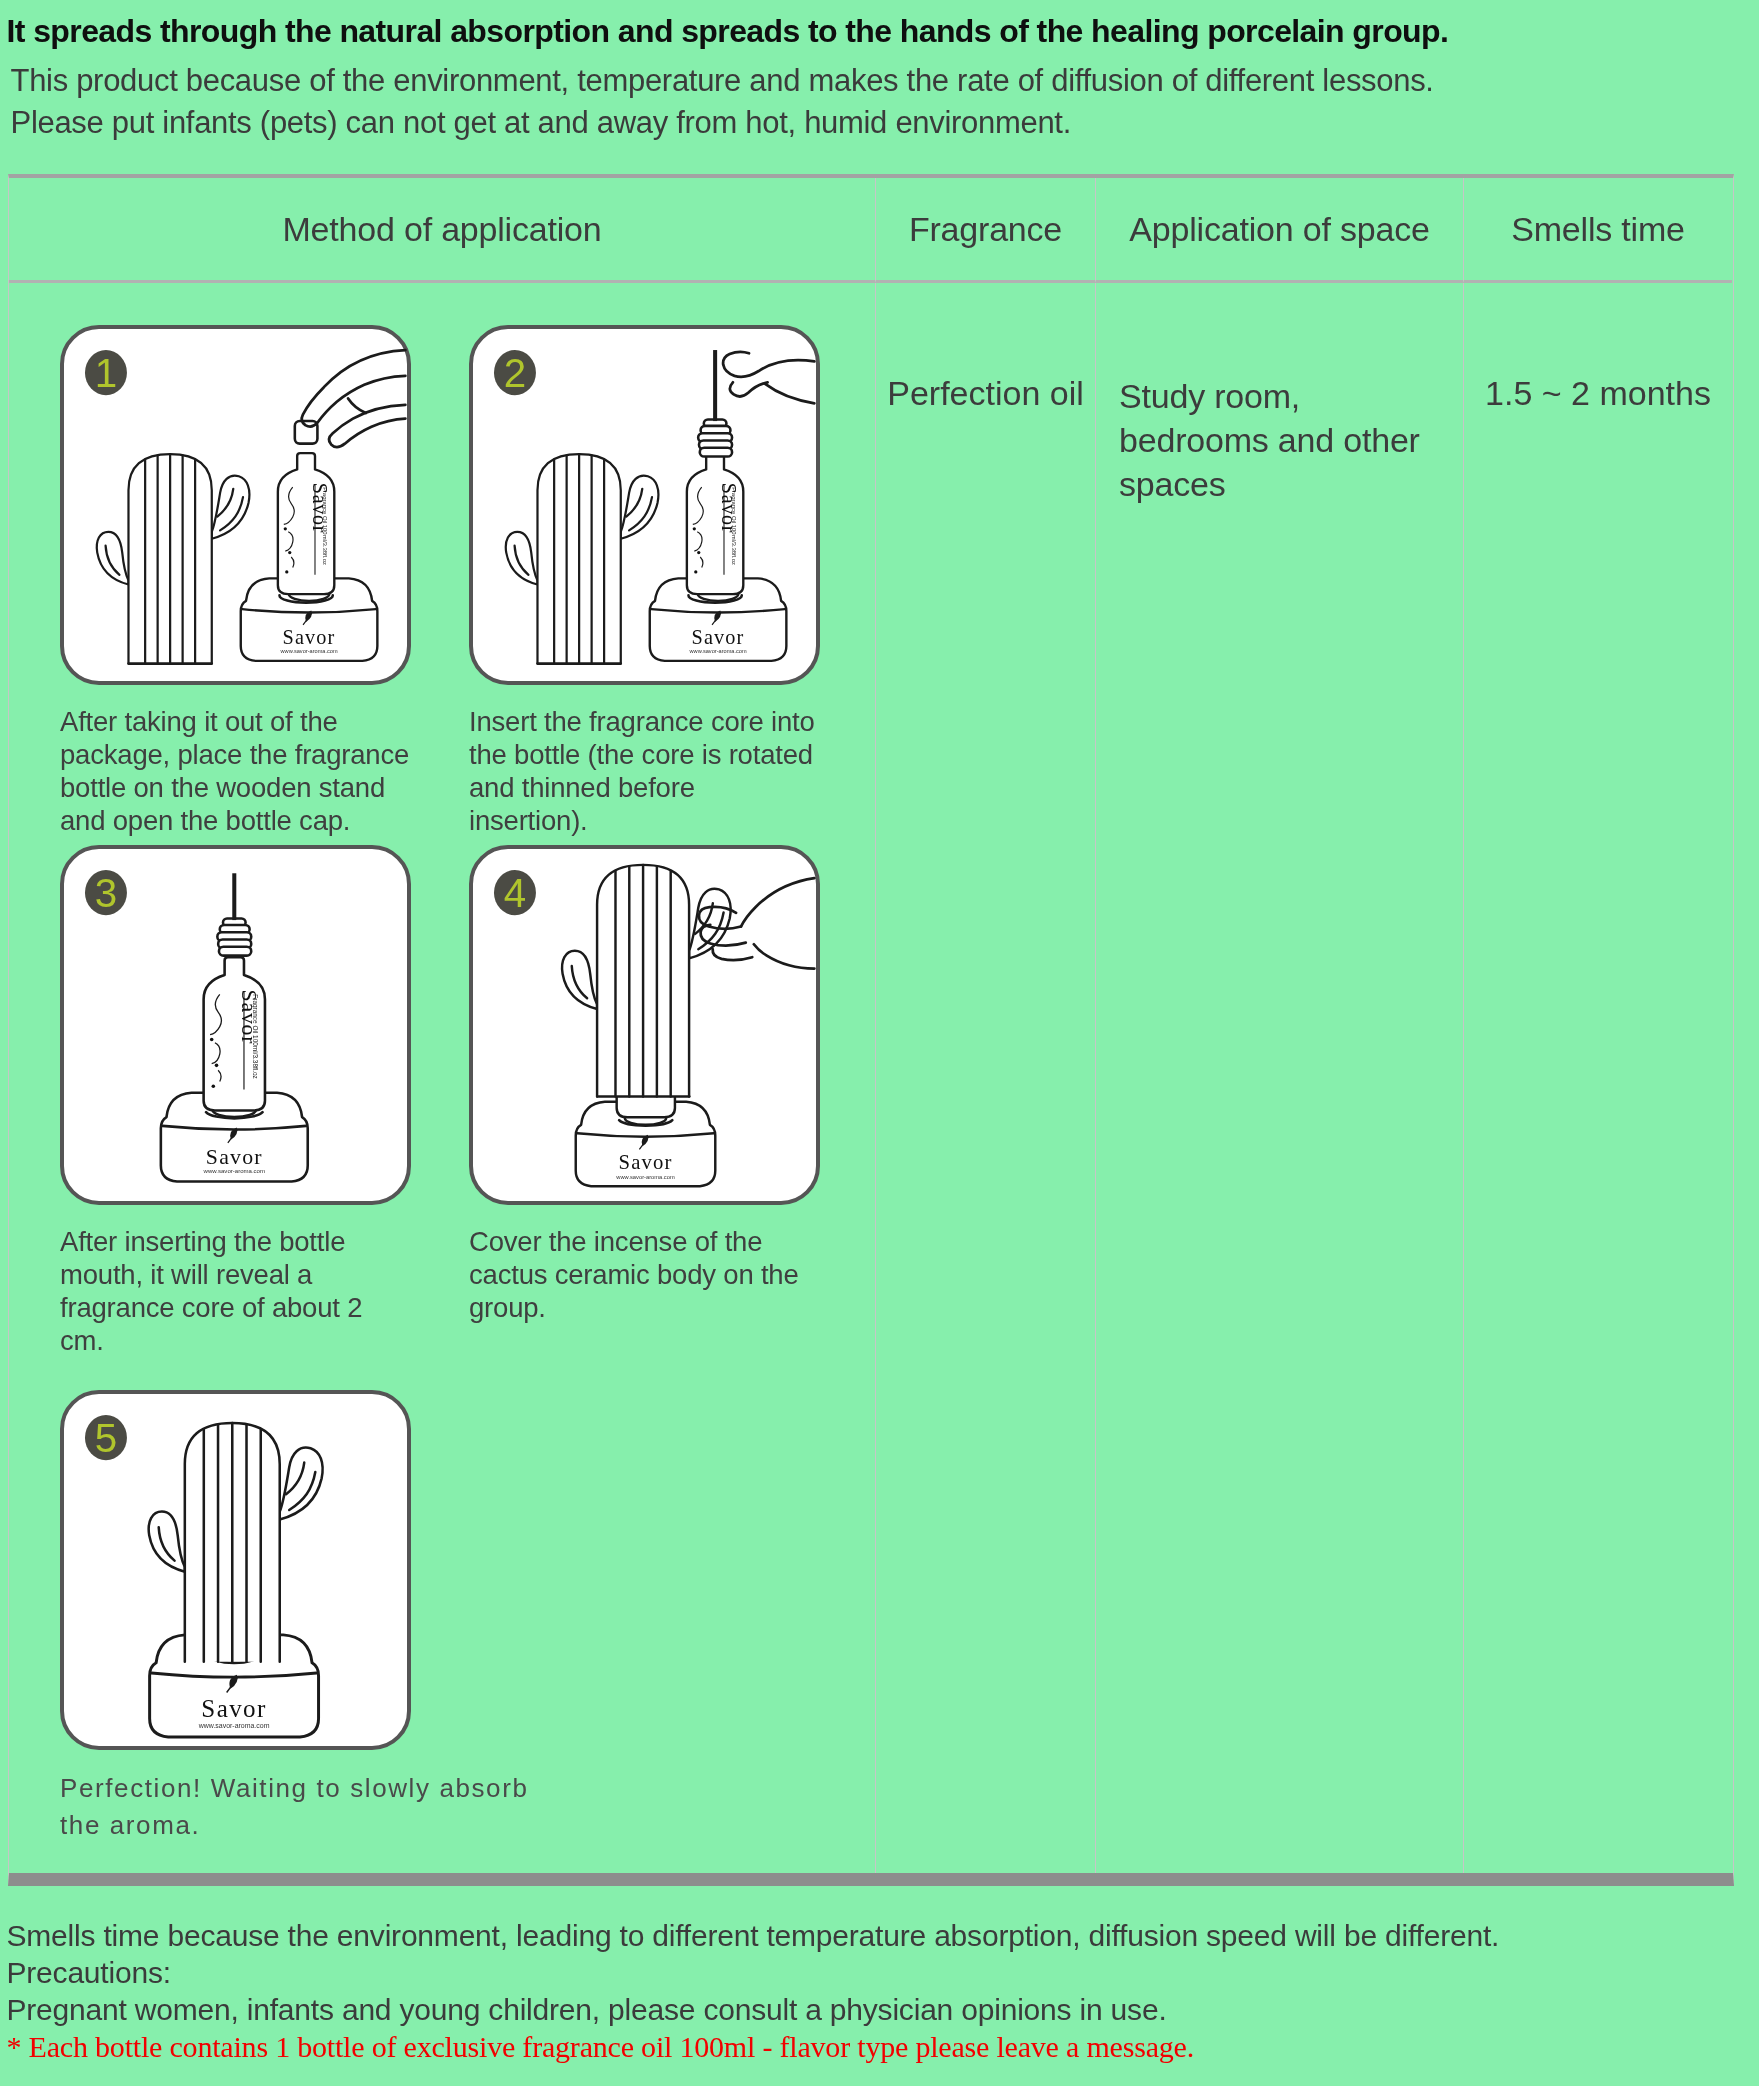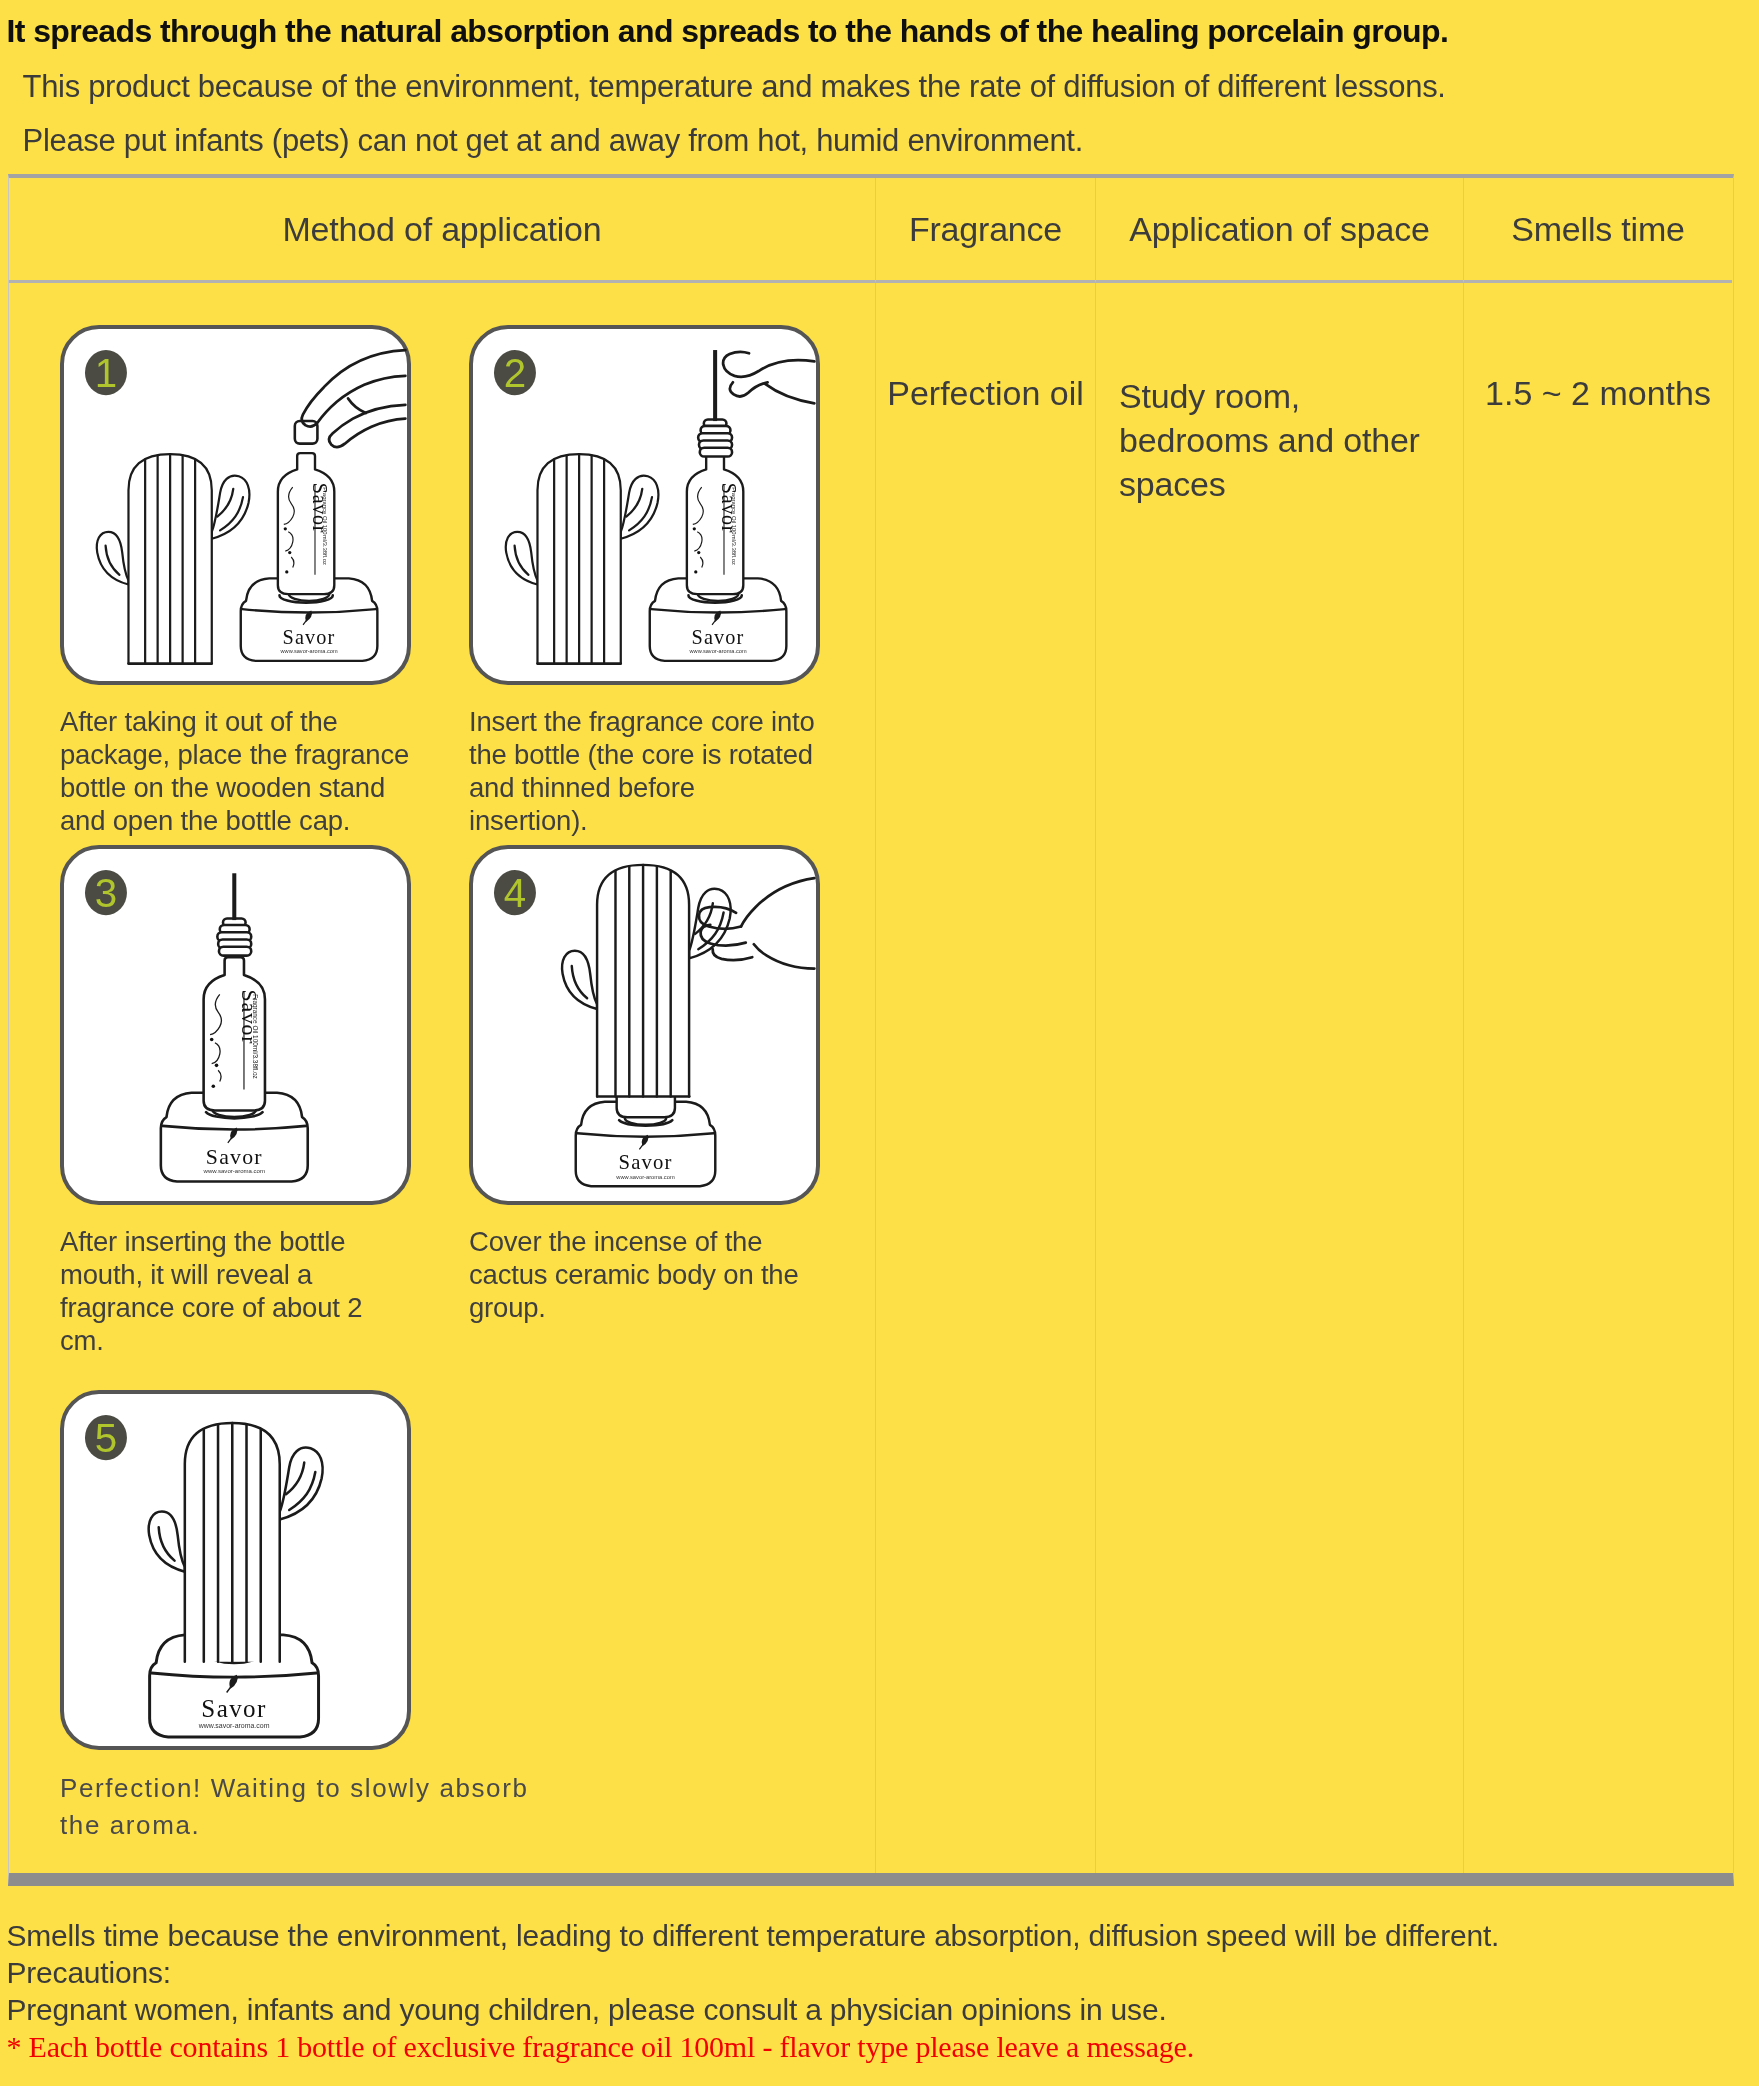--- a/index.html
+++ b/index.html
@@ -1,22 +1,22 @@
 <!DOCTYPE html>
 <html style="font-size:13px"><head>
 <meta charset="utf-8">
 <style>
   html,body{margin:0;padding:0;background:#fff;}
   body{font-family:"Liberation Sans", sans-serif; color:#3c3c3c;}
-  .page{position:relative;width:1760px;height:2086px;background:#fde047;overflow:hidden;}
+  .page{position:relative;width:1760px;height:2086px;background:#86efac;overflow:hidden;}
 
   
   .intro{position:absolute;left:6.5px;top:9.7px;width:1742px;}
   .intro h1{margin:0 0 10.5px 0;font-size:32px;line-height:42px;font-weight:bold;color:#0f0f0f;letter-spacing:-0.6px;}
-  .intro p{margin:16px;font-size:31px;line-height:38px;color:#3b3b3b;letter-spacing:-0.3px;}
+  .intro p{margin:4px;font-size:31px;line-height:38px;color:#3b3b3b;letter-spacing:-0.3px;}
 
   
   .ptable{position:absolute;left:8px;top:174px;width:1726px;height:1712px;box-sizing:border-box;
     border-top:4px solid #a3a3a3;border-bottom:13px solid #8d8d8d;
     border-left:1.6px solid #c6c6c6;border-right:1.6px solid #c6c6c6;
     display:grid;grid-template-columns:867px 220px 368px 268px;grid-template-rows:105px 1fr;}
   .hcell{box-sizing:border-box;border-bottom:3.2px solid #b2b2b2;display:flex;align-items:center;justify-content:center;
     font-size:34px;color:#3c3c3c;letter-spacing:-0.2px;}
   .vline{border-right:1.6px solid #c6c6c6;}
   .bcell{box-sizing:border-box;font-size:34px;color:#3c3c3c;}

